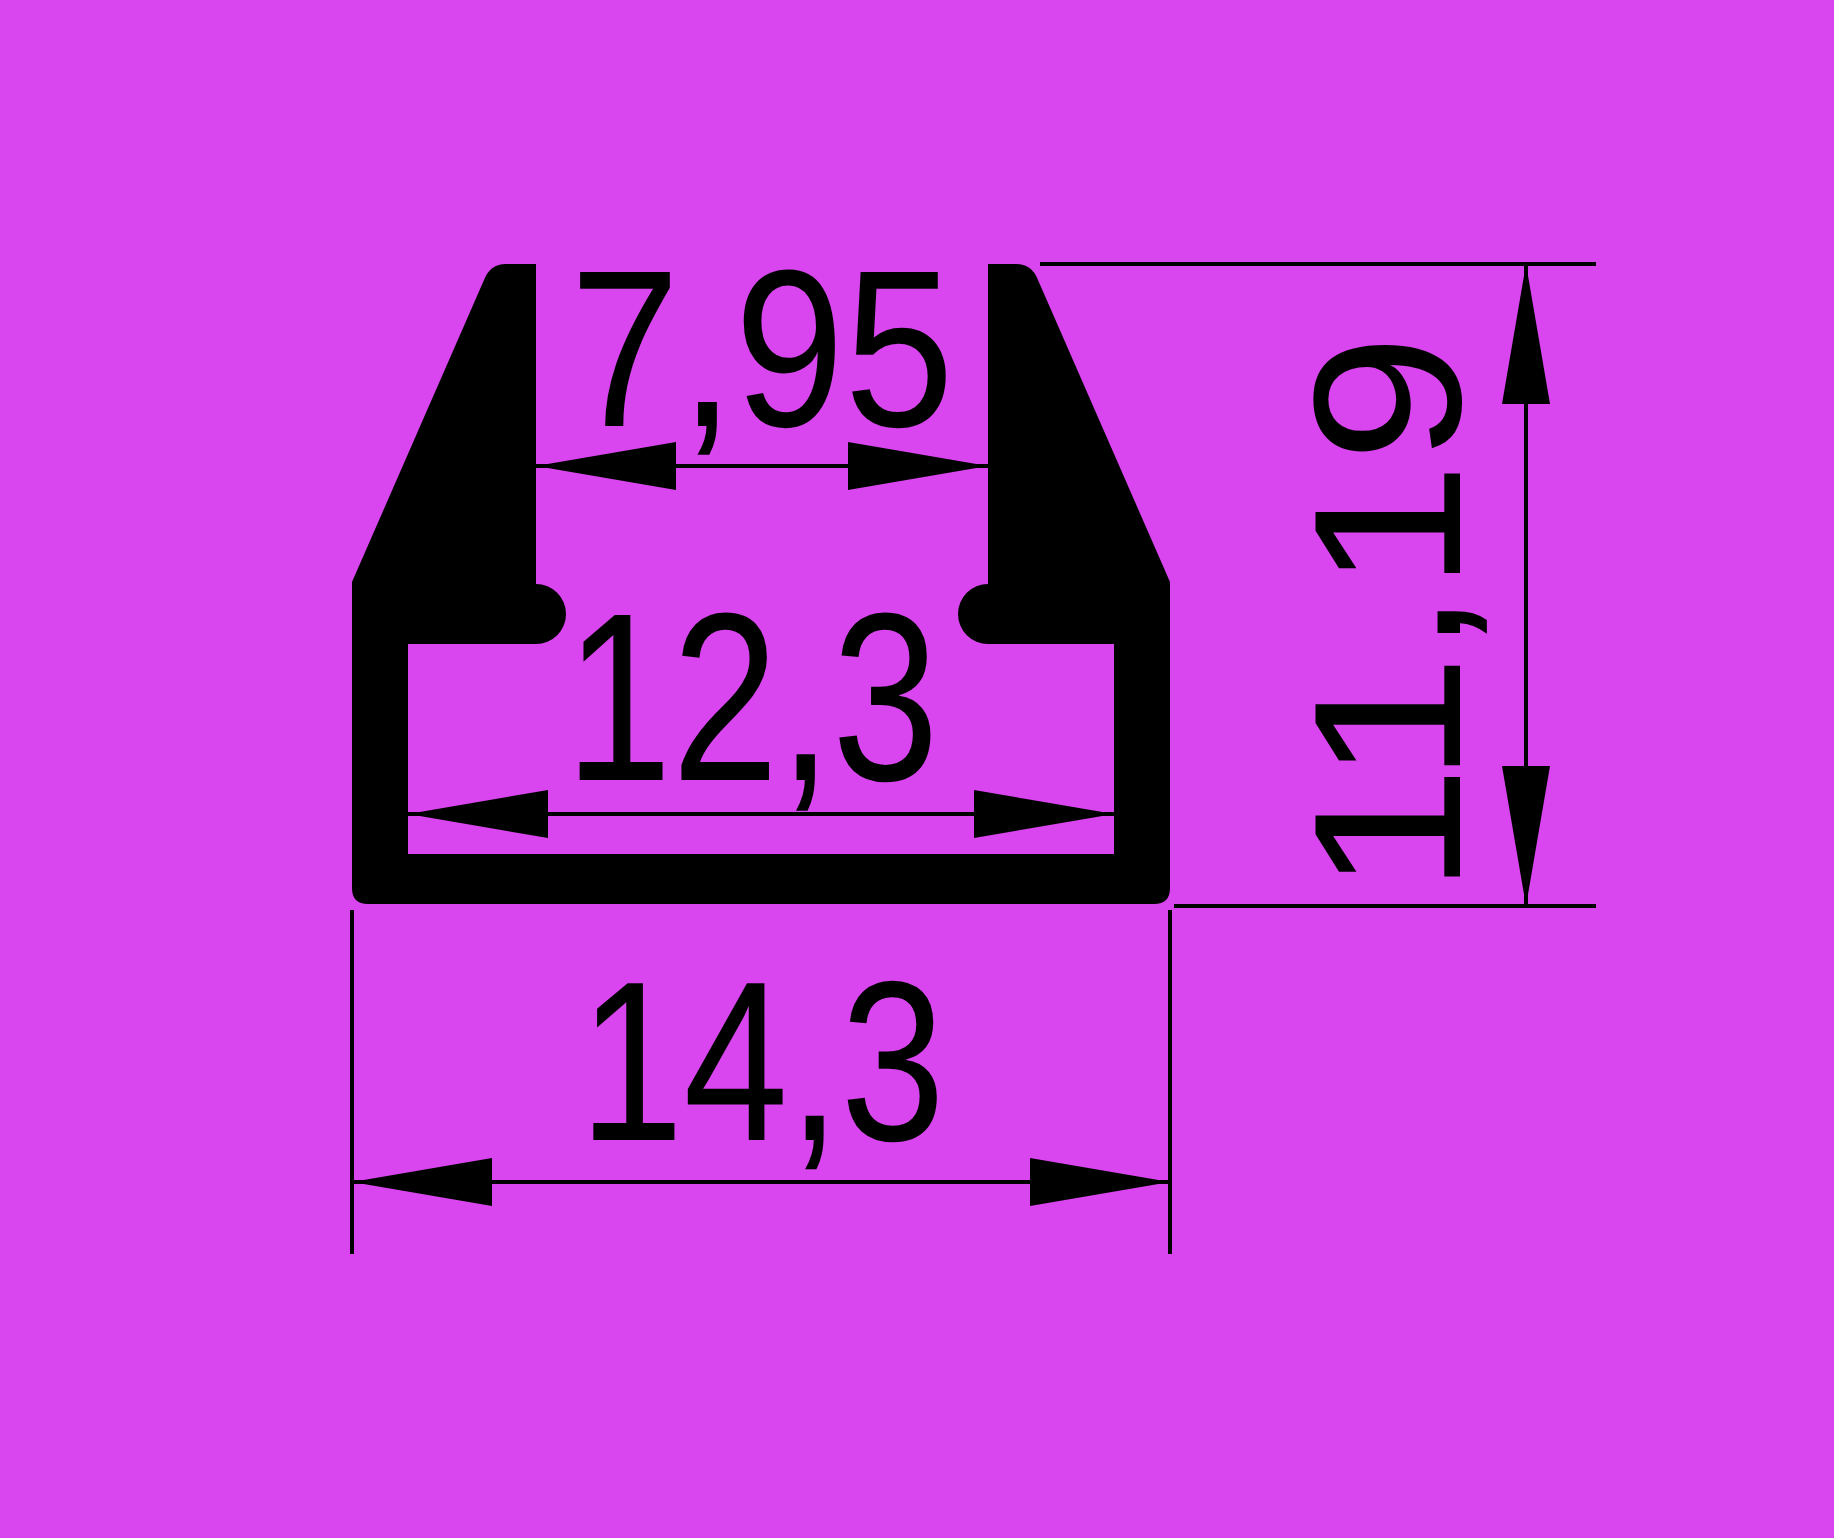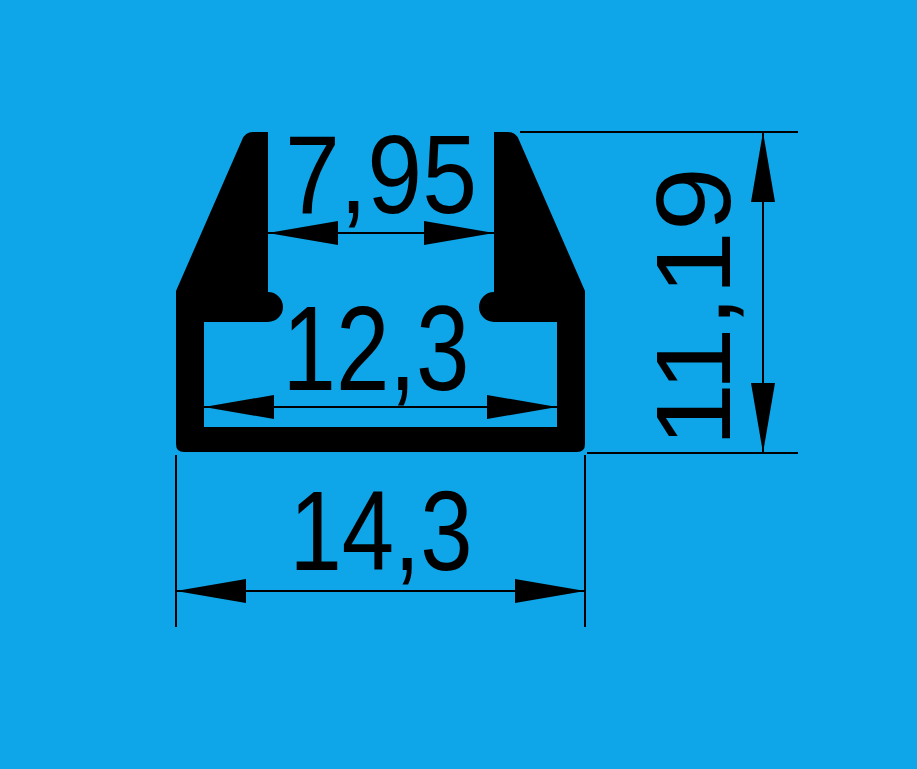--- a/index.html
+++ b/index.html
@@ -4,21 +4,21 @@
 <style>
   html, body {
     margin: 0;
     padding: 0;
     background: #ffffff;
   }
   .canvas {
     position: relative;
     width: 917px;
     height: 769px;
-    background: #0ea5e9;
+    background: #d946ef;
     overflow: hidden;
   }
   svg {
     display: block;
   }
   .dim-text {
     font-family: "Liberation Sans", "DejaVu Sans", sans-serif;
     fill: #000000;
   }
   .ink-line {

